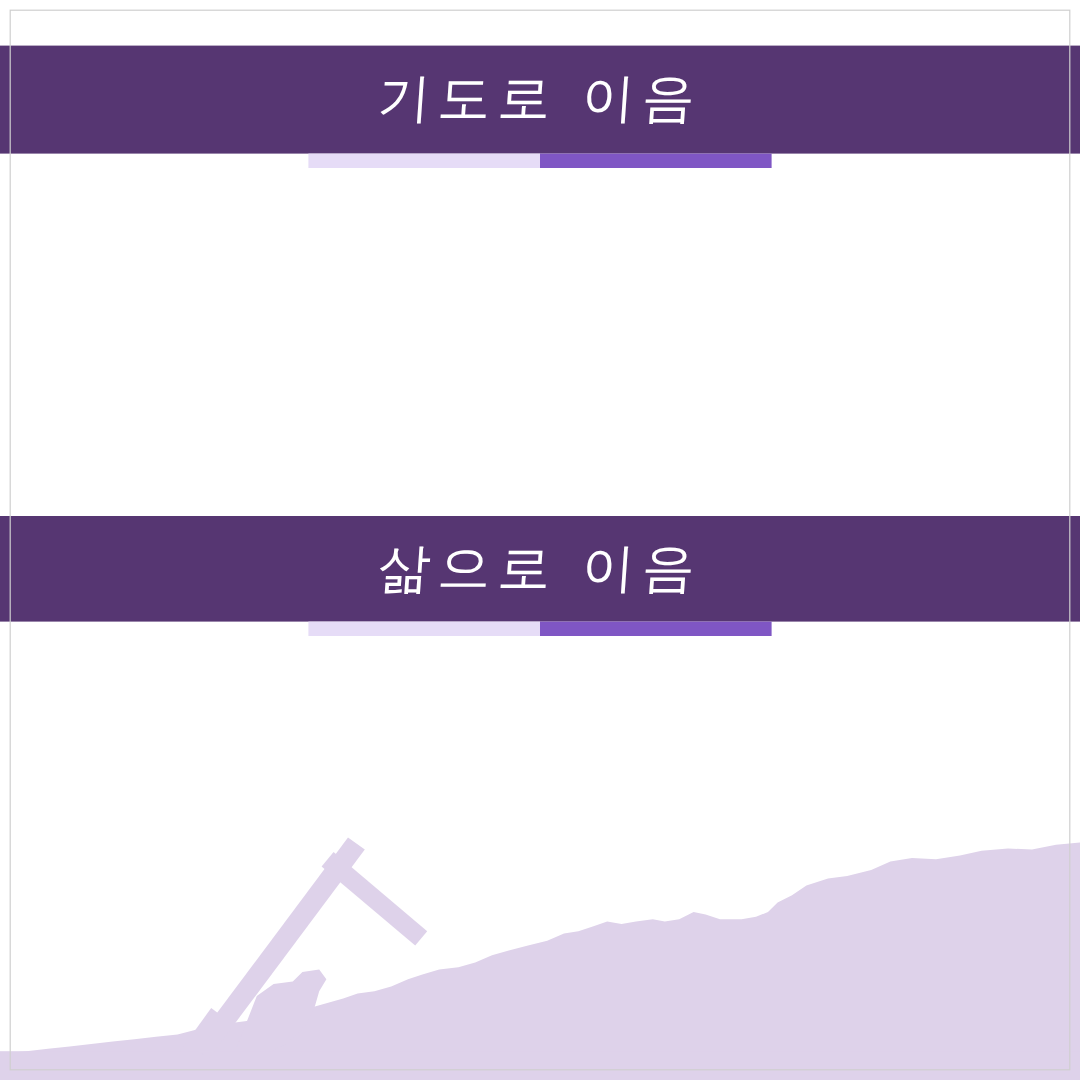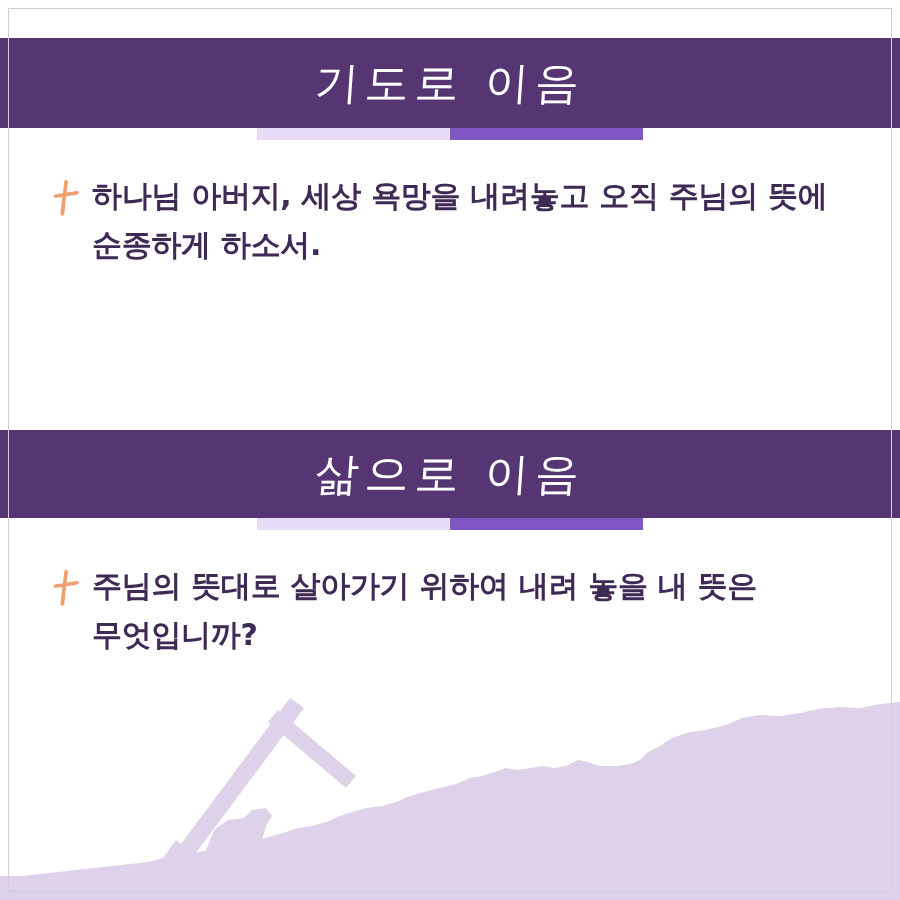--- a/index.html
+++ b/index.html
@@ -136,45 +136,23 @@
     </svg>
   </div>
 
   <div class="band" style="top:38px;height:90px;">
     <span class="band-title">기도로 이음</span>
   </div>
   <div class="accent-row" style="top:128px;">
     <div class="accent-left"></div>
     <div class="accent-right"></div>
   </div>
-  <div class="para" style="top:172px;">
-    <span class="cross-mark">
-      <svg width="30" height="40" viewBox="0 0 30 40" xmlns="http://www.w3.org/2000/svg">
-        <path d="M13.5,2 C14.8,1.6 16.2,2.4 16,4 L14.6,14.4 L25,13 C26.6,12.8 27.4,14.4 26.6,15.6
-                 C26,16.6 24.6,16.8 23.4,17 L14,18.2 L12.4,35.4 C12.2,37.2 10.6,38.4 9.4,37.6
-                 C8.4,36.9 8.4,35.6 8.6,34.2 L10.4,19 L3.6,19.8 C2,20 1,18.6 1.8,17.4
-                 C2.4,16.5 3.8,16.3 5,16.1 L10.9,15.3 L12.2,4.2 C12.3,3.1 12.6,2.3 13.5,2 Z" fill="#f0a070"></path>
-      </svg>
-    </span>
-    <span class="para-text">하나님 아버지, 세상 욕망을 내려놓고 오직 주님의 뜻에 순종하게 하소서.</span>
-  </div>
 
   <div class="band" style="top:430px;height:88px;">
     <span class="band-title">삶으로 이음</span>
   </div>
   <div class="accent-row" style="top:518px;">
     <div class="accent-left"></div>
     <div class="accent-right"></div>
   </div>
-  <div class="para" style="top:562px;">
-    <span class="cross-mark">
-      <svg width="30" height="40" viewBox="0 0 30 40" xmlns="http://www.w3.org/2000/svg">
-        <path d="M13.5,2 C14.8,1.6 16.2,2.4 16,4 L14.6,14.4 L25,13 C26.6,12.8 27.4,14.4 26.6,15.6
-                 C26,16.6 24.6,16.8 23.4,17 L14,18.2 L12.4,35.4 C12.2,37.2 10.6,38.4 9.4,37.6
-                 C8.4,36.9 8.4,35.6 8.6,34.2 L10.4,19 L3.6,19.8 C2,20 1,18.6 1.8,17.4
-                 C2.4,16.5 3.8,16.3 5,16.1 L10.9,15.3 L12.2,4.2 C12.3,3.1 12.6,2.3 13.5,2 Z" fill="#f0a070"></path>
-      </svg>
-    </span>
-    <span class="para-text">주님의 뜻대로 살아가기 위하여 내려 놓을 내 뜻은 무엇입니까?</span>
-  </div>
 
   <div class="frame"></div>
 </div>
 
 </body></html>

